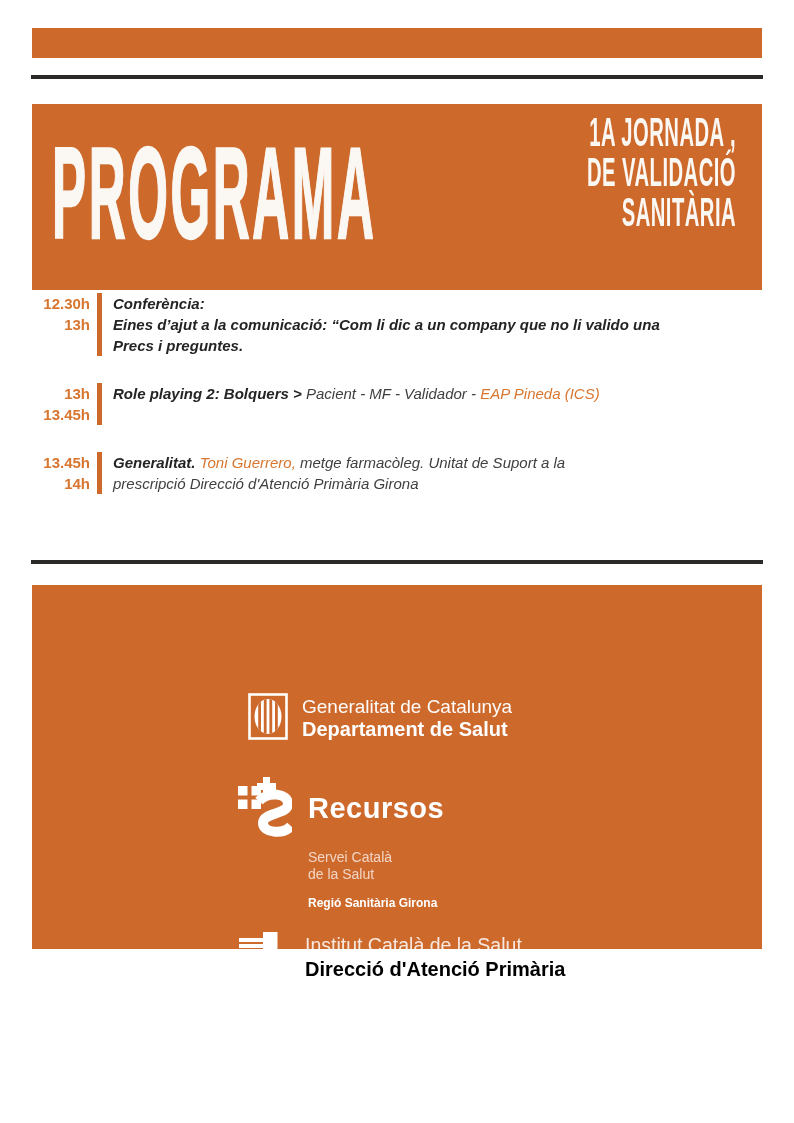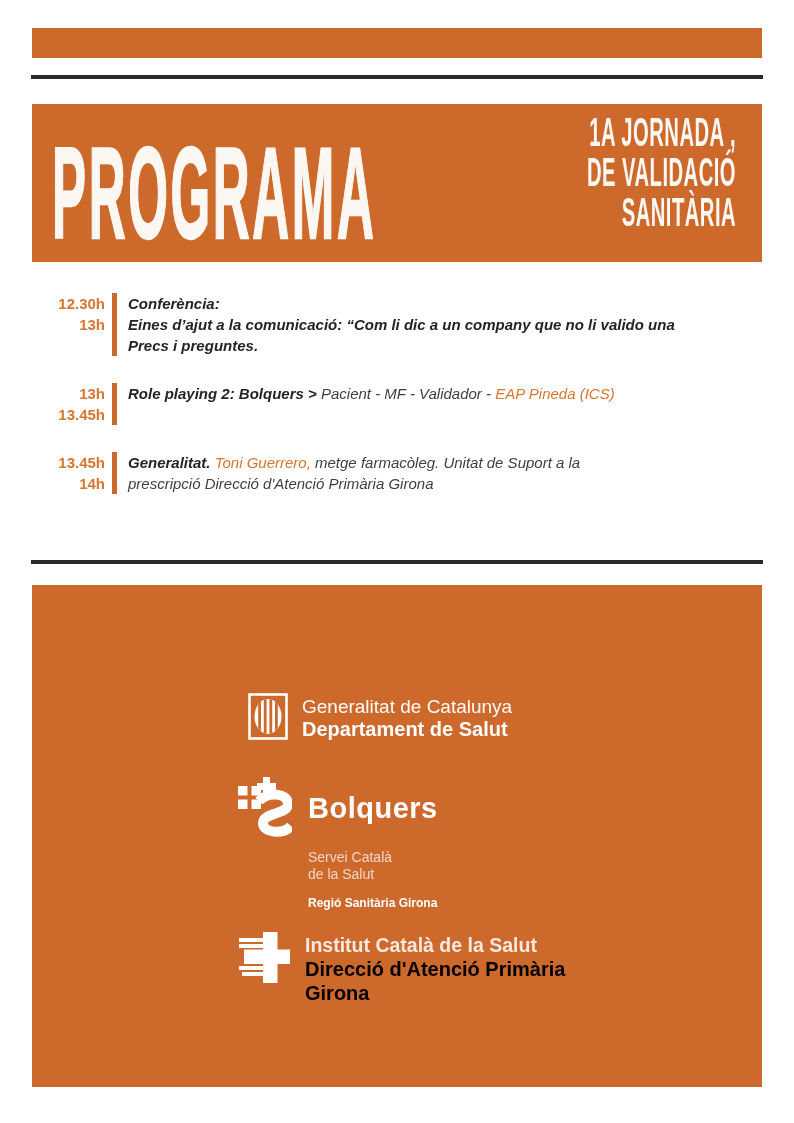--- a/index.html
+++ b/index.html
@@ -5,62 +5,62 @@
   * { margin:0; padding:0; box-sizing:border-box; }
   html,body { background:#ffffff; }
   body { font-family:"Liberation Sans", sans-serif; }
   #page { position:relative; width:794px; height:1123px; background:#ffffff; overflow:hidden; }
 
   .top-accent-bar { position:absolute; left:32px; top:28px; width:730px; height:30px; background:#CE692C; }
   .rule { position:absolute; left:31px; width:732px; height:4px; background:#2B2A28; }
   .rule-top { top:75px; }
   .rule-bottom { top:560px; }
 
-  .header-banner { position:absolute; left:32px; top:104px; width:730px; height:158px; background:#CE692C; }
+  .header-banner { position:absolute; left:32px; top:104px; width:730px; height:186px; background:#CE692C; }
   .programa-title {
     position:absolute; left:20px; top:24px;
     color:#FBF8F3; font-weight:bold; font-size:58px; line-height:58px;
     letter-spacing:3px; white-space:nowrap;
     transform:scale(0.88,2.25); transform-origin:left top;
     -webkit-text-stroke:1px #FBF8F3;
   }
   .event-title {
     position:absolute; right:26px; top:9px; text-align:right;
     color:#FBF8F3; font-weight:bold; font-size:22px; line-height:22px;
     letter-spacing:0.5px; white-space:nowrap;
     transform:scale(0.92,1.83); transform-origin:right top;
   }
 
-  .schedule { position:absolute; left:47px; top:293px; width:730px; }
+  .schedule { position:absolute; left:32px; top:293px; width:730px; }
   .sched-item { display:flex; align-items:stretch; }
   .sched-item + .sched-item { margin-top:27px; }
   .times { flex:none; width:58px; text-align:right; color:#D8762F; font-weight:bold;
            font-size:15px; line-height:21px; }
   .vbar { flex:none; width:5px; margin-left:7px; background:#CE692C; }
   .content { margin-left:11px; font-size:15px; line-height:21px; color:#3F3F3F;font-style:italic; }
   .content .b { font-weight:bold; color:#242424; }
   .content .o { color:#D8762F; }
 
-  .footer-banner { position:absolute; left:32px; top:585px; width:730px; height:502px; background:#CE692C; color:#ffffff; }
+  .footer-banner { position:absolute; left:32px; top:585px; width:730px; height:364px; background:#CE692C; color:#ffffff; }
   .logo-group { position:absolute; display:flex; align-items:flex-start; }
   .logo-icon { flex:none; }
   .g-generalitat { left:216px; top:108px; }
   .g-generalitat .logo-text { margin-left:14px; margin-top:2px; }
   .gen-line1 { font-size:19px; line-height:23px; color:#FDFCFA; }
   .gen-line2 { font-size:20px; line-height:23px; font-weight:bold; color:#ffffff; }
 
   .g-catsalut { left:206px; top:192px; }
   .g-catsalut .logo-text { margin-left:16px; }
   .cs-name { margin-top:15px; font-size:29px; font-weight:bold; letter-spacing:0.5px; color:#ffffff; }
   .cs-sub { margin-top:24px; font-size:14px; line-height:17px; color:rgba(255,255,255,0.72); }
   .cs-region { margin-top:13px; font-size:12px; font-weight:bold; color:#ffffff; }
 
   .g-ics { left:207px; top:347px; }
   .g-ics .logo-text { margin-left:15px; margin-top:1px; }
-  .ics-line1 { font-size:19.5px; line-height:24px; color:rgba(255,255,255,0.85);font-weight:bold; }
+  .ics-line1 { font-size:19.5px; line-height:24px; color:rgba(255,255,255,0.85); }
   .ics-line2, .ics-line3 { font-size:20px; line-height:24px; font-weight:bold; color:#000000; }
 </style>
 </head>
 <body>
 
 <div id="page">
 
   <div class="top-accent-bar"></div>
   <div class="rule rule-top"></div>
 
@@ -146,21 +146,21 @@
         <svg width="54" height="60" viewBox="0 0 54 60">
           <rect x="0" y="9" width="23" height="23" fill="#ffffff"></rect>
           <rect x="9.5" y="9" width="4" height="23" fill="#CE692C"></rect>
           <rect x="0" y="18.5" width="23" height="4" fill="#CE692C"></rect>
           <rect x="25" y="0" width="7" height="19" fill="#ffffff"></rect>
           <rect x="19" y="6" width="19" height="7" fill="#ffffff"></rect>
           <path d="M21,24 C30,14 50,16 50,27 C50,38 25,35 25,46 C25,56 45,58 53,49" fill="none" stroke="#ffffff" stroke-width="10"></path>
         </svg>
       </div>
       <div class="logo-text">
-        <div class="cs-name">Bolquers</div>
+        <div class="cs-name">Recursos</div>
         <div class="cs-sub">
           <div>Servei Català</div>
           <div>de la Salut</div>
         </div>
         <div class="cs-region">Regió Sanitària Girona</div>
       </div>
     </div>
 
     <div class="logo-group g-ics">
       <div class="logo-icon">
@@ -169,18 +169,17 @@
           <rect x="5" y="17.5" width="46" height="14.5" fill="#ffffff"></rect>
           <rect x="0" y="6" width="24" height="4" fill="#ffffff"></rect>
           <rect x="0" y="12" width="24" height="4" fill="#ffffff"></rect>
           <rect x="0" y="34" width="24" height="4" fill="#ffffff"></rect>
           <rect x="3" y="40" width="21" height="4" fill="#ffffff"></rect>
         </svg>
       </div>
       <div class="logo-text">
         <div class="ics-line1">Institut Català de la Salut</div>
         <div class="ics-line2">Direcció d'Atenció Primària</div>
-        <div class="ics-line3">Girona</div>
       </div>
     </div>
 
   </div>
 </div>
 
 </body></html>

